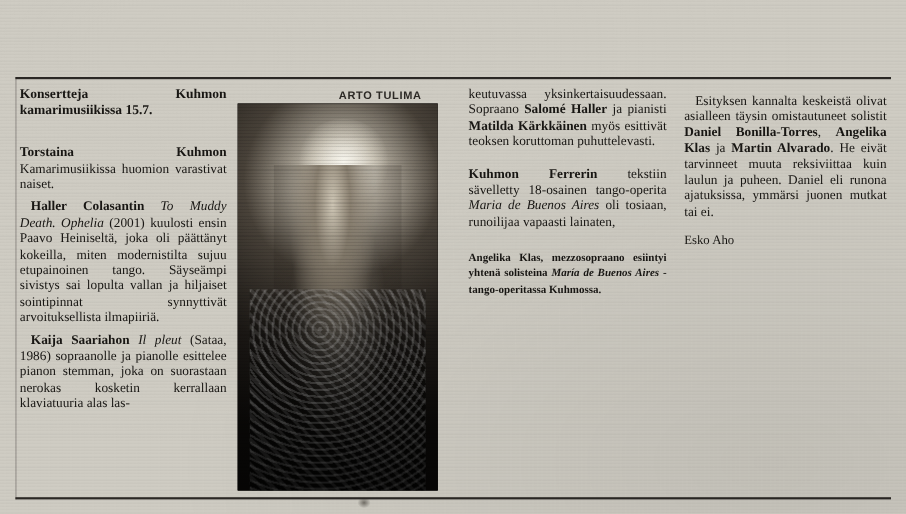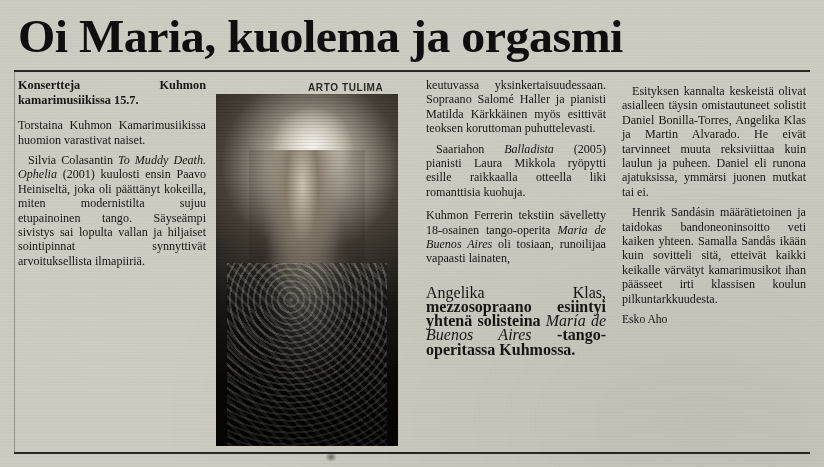--- a/index.html
+++ b/index.html
@@ -90,30 +90,30 @@
   }
   .col1 { left: 4px;  width: 188px; }
   .col2 { left: 412px; width: 180px; }
   .col3 { left: 608px; width: 184px; }
 
   .col p {
     margin: 0 0 0 0;
     text-indent: 10px;
   }
   .col p.noindent { text-indent: 0; }
-  .bold { font-weight: normal; }
+  .bold { font-weight: bold; }
   .ital { font-style: italic; }
   .spacer { height: 9px; }
   .spacer-sm { height: 6px; }
 
   .kicker {
     font-weight: bold;
     font-size: 12.3px;
     line-height: 14.6px;
-    margin-bottom: 11px;
+    margin-bottom: 24px;
   }
 
   .photo {
     position: absolute;
     left: 216px;
     top: 94px;
     width: 182px;
     height: 352px;
     background: #151311;
     overflow: hidden;
@@ -175,41 +175,38 @@
   }
 
   .sig {
     font-weight: normal;
     font-size: 11.6px;
     margin-top: 7px;
   }
 
   .caption {
     font-weight: bold;
-    font-size: 16px;
+    font-size: 10px;
     line-height: 14.2px;
   }
 
   .smudge {
     position: absolute;
     left: 325px;
     top: 452px;
     width: 12px;
     height: 10px;
     background: radial-gradient(ellipse, rgba(40,36,30,0.55), rgba(40,36,30,0) 70%);
   }
 </style>
 </head>
 <body>
 
 <div class="page">
 
-  <div class="headline-wrap">
-    <div class="headline">Oi Maria, kuolema ja orgasmi</div>
-  </div>
 
   <div class="rule-top"></div>
   <div class="rule-edge-left"></div>
   <div class="rule-bottom"></div>
 
   <div class="photo">
     <div class="base"></div>
     <div class="spot"></div>
     <div class="figure"></div>
     <div class="dress"></div>
@@ -220,51 +217,50 @@
 
   <div class="cols">
 
     <div class="col col1">
       <div class="kicker">Konsertteja Kuhmon kamarimusiikissa 15.7.</div>
 
       <p class="noindent"><span class="bold">Torstaina Kuhmon</span><span> Kamarimusiikissa huomion varastivat naiset.</span></p>
 
       <div class="spacer-sm"></div>
 
-      <p><span class="bold">Silvia Colasantin</span><span> </span><span class="ital">To Muddy Death. Ophelia</span><span> (2001) kuulosti ensin Paavo Heiniseltä, joka oli päättänyt kokeilla, miten modernistilta sujuu etupainoinen tango. Säyseämpi sivistys sai lopulta vallan ja hiljaiset sointipinnat synnyttivät arvoituksellista ilmapiiriä.</span></p>
-
-      <div class="spacer-sm"></div>
-
+      <p><span class="bold">Haller Colasantin</span><span> </span><span class="ital">To Muddy Death. Ophelia</span><span> (2001) kuulosti ensin Paavo Heiniseltä, joka oli päättänyt kokeilla, miten modernistilta sujuu etupainoinen tango. Säyseämpi sivistys sai lopulta vallan ja hiljaiset sointipinnat synnyttivät arvoituksellista ilmapiiriä.</span></p>
+
+      <div class="spacer-sm"></div>
+
+      <p><span class="bold">Kaija Saariahon</span><span> </span><span class="ital">Il pleut</span><span> (Sataa, 1986) sopraanolle ja pianolle esittelee pianon stemman, joka on suorastaan nerokas kosketin kerrallaan klaviatuuria alas las-</span></p>
     </div>
 
     <div class="col col2">
       <p class="noindent"><span>keutuvassa yksinkertaisuudessaan. Sopraano </span><span class="bold">Salomé Haller</span><span> ja pianisti </span><span class="bold">Matilda Kärkkäinen</span><span> myös esittivät teoksen koruttoman puhuttelevasti.</span></p>
 
       <div class="spacer-sm"></div>
 
-      <p><span>Saariahon </span><span class="ital">Balladista</span><span> (2005) pianisti </span><span class="bold">Laura Mikkola</span><span> ryöpytti esille raikkaalla otteella liki romanttisia kuohuja.</span></p>
 
       <div class="spacer"></div>
 
       <p class="noindent"><span class="bold">Kuhmon Ferrerin</span><span> tekstiin sävelletty 18-osainen tango-operita </span><span class="ital">Maria de Buenos Aires</span><span> oli tosiaan, runoilijaa vapaasti lainaten,</span></p>
 
       <div class="spacer" style="height:20px"></div>
 
       <p class="caption noindent"><span class="bold">Angelika Klas,</span><span> mezzosopraano esiintyi yhtenä solisteina </span><span class="ital bold">María de Buenos Aires</span><span> -tango-operitassa Kuhmossa.</span></p>
     </div>
 
     <div class="col col3">
 
       <div class="spacer-sm"></div>
 
       <p><span>Esityksen kannalta keskeistä olivat asialleen täysin omistautuneet solistit </span><span class="bold">Daniel Bonilla-Torres</span><span>, </span><span class="bold">Angelika Klas</span><span> ja </span><span class="bold">Martin Alvarado</span><span>. He eivät tarvinneet muuta reksiviittaa kuin laulun ja puheen. Daniel eli runona ajatuksissa, ymmärsi juonen mutkat tai ei.</span></p>
 
       <div class="spacer-sm"></div>
 
-      <p><span class="bold">Henrik Sandásin</span><span> määrätietoinen ja taidokas bandoneoninsoitto veti kaiken yhteen. Samalla Sandås ikään kuin sovitteli sitä, etteivät kaikki keikalle värvätyt kamarimusikot ihan päässeet irti klassisen koulun pilkuntarkkuudesta.</span></p>
 
       <div class="sig">Esko Aho</div>
     </div>
 
   </div>
 
   <div class="grain"></div>
 </div>
 
 </body></html>

